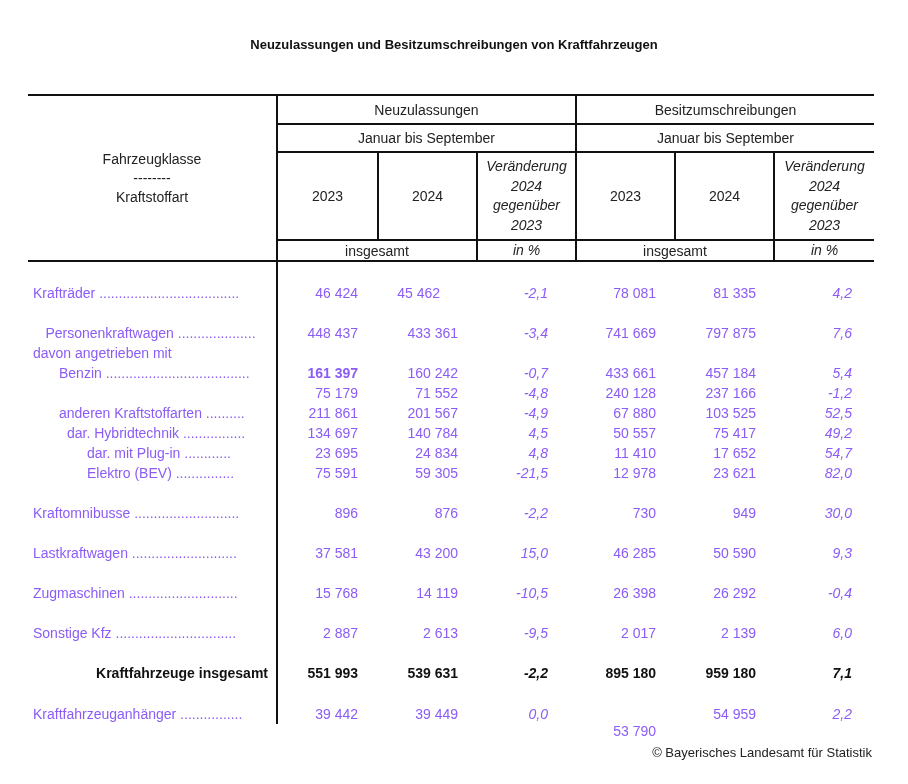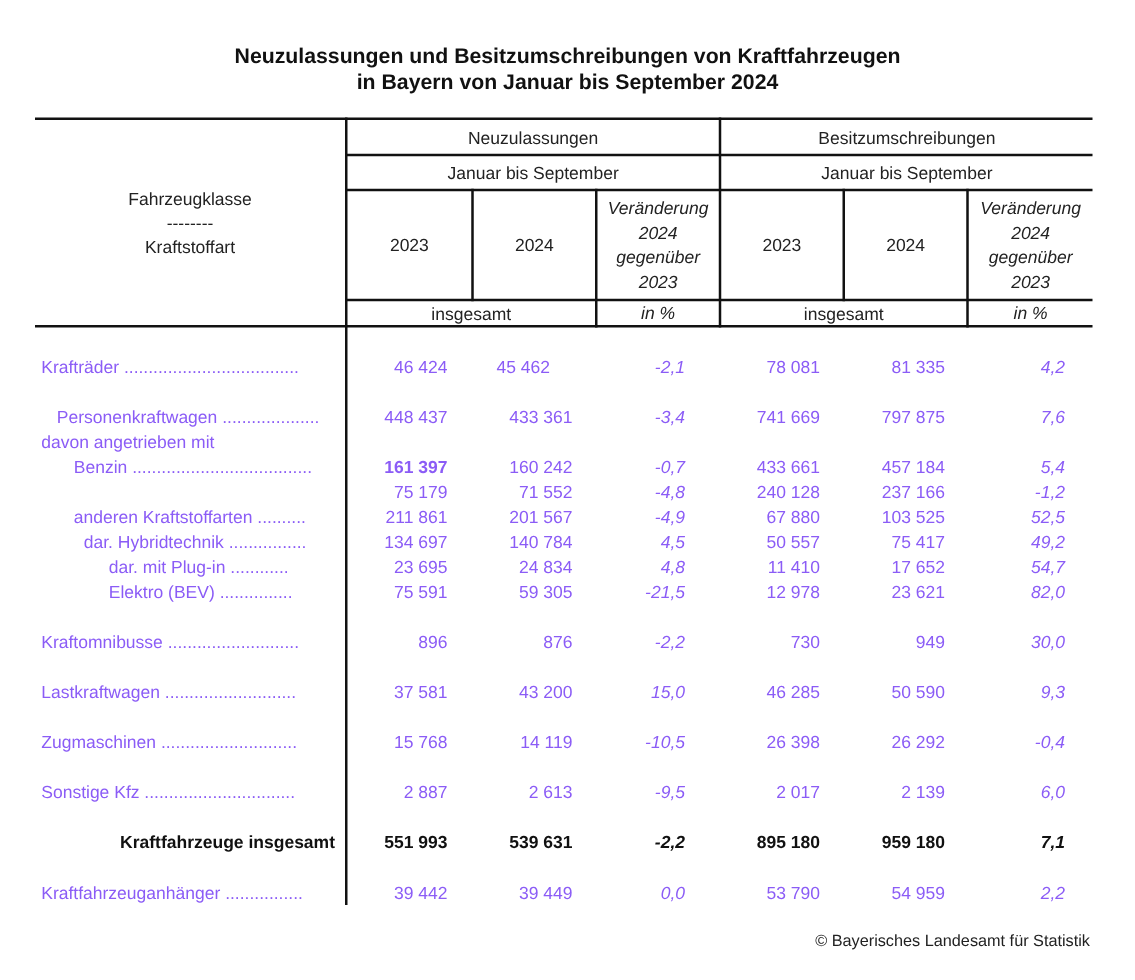--- a/index.html
+++ b/index.html
@@ -1,35 +1,34 @@
 <!DOCTYPE html>
 <html><head>
 <meta charset="utf-8">
 <style>
   html, body { margin:0; padding:0; background:#ffffff; }
   body { width:908px; height:784px; position:relative; font-family:"Liberation Sans", sans-serif; color:#111; overflow:hidden; }
-  .title { position:absolute; left:0; width:908px; text-align:center; font-weight:bold; font-size:17px; line-height:21px; top:34px; color:#111; }
+  .title { position:absolute; left:0; width:908px; text-align:center; font-weight:bold; font-size:13px; line-height:21px; top:34px; color:#111; }
   .hline { position:absolute; background:#111; }
   .vline { position:absolute; background:#111; }
   .hcell { position:absolute; text-align:center; font-size:14px; color:#222; display:flex; align-items:center; justify-content:center; }
   .hcell.it { font-style:italic; line-height:19.5px; }
   .row { position:absolute; left:28px; width:846px; height:20px; font-size:14px; line-height:20px; color:#8b5cf6; }
   .label { position:absolute; left:5px; width:240px; white-space:nowrap; overflow:hidden; }
   .label .dots { letter-spacing:0px; }
   .num { position:absolute; text-align:right; }
   .it { font-style:italic; }
   .bold { font-weight:bold; color:#111; }
   .footer { position:absolute; right:36px; top:745px; font-size:13px; color:#222; }
 </style>
 </head>
 <body>
 
 <div class="title">
   <div>Neuzulassungen und Besitzumschreibungen von Kraftfahrzeugen</div>
-  <div>in Bayern von Januar bis September 2024</div>
 </div>
 
 <div class="hline" style="left:28px;top:94px;width:846px;height:2px;"></div>
 <div class="hline" style="left:277px;top:123px;width:597px;height:2px;"></div>
 <div class="hline" style="left:277px;top:151px;width:597px;height:2px;"></div>
 <div class="hline" style="left:277px;top:239px;width:597px;height:2px;"></div>
 <div class="hline" style="left:28px;top:260px;width:846px;height:2px;"></div>
 
 <div class="vline" style="left:276px;top:94px;width:2px;height:630px;"></div>
 <div class="vline" style="left:575px;top:94px;width:2px;height:168px;"></div>
@@ -195,19 +194,19 @@
       <div class="num it" style="right: 326px;">-2,2</div>
       <div class="num " style="right: 218px;">895 180</div>
       <div class="num " style="right: 118px;">959 180</div>
       <div class="num it" style="right: 22px;">7,1</div>
     </div>
     <div class="row" style="top: 704px;">
       <div class="label" style="left: 5px; width: 235px;"><span>Kraftfahrzeuganhänger</span><span class="dots"> ................</span></div>
       <div class="num " style="right: 516px;">39 442</div>
       <div class="num " style="right: 416px;">39 449</div>
       <div class="num it" style="right: 326px;">0,0</div>
-      <div class="num " style="right: 218px;">53 790</div>
+      <div class="num " style="right: 218px; margin-top: 17px;">53 790</div>
       <div class="num " style="right: 118px;">54 959</div>
       <div class="num it" style="right: 22px;">2,2</div>
     </div>
   </div>
 
 <div class="footer">© Bayerisches Landesamt für Statistik</div>
 
 </body></html>

